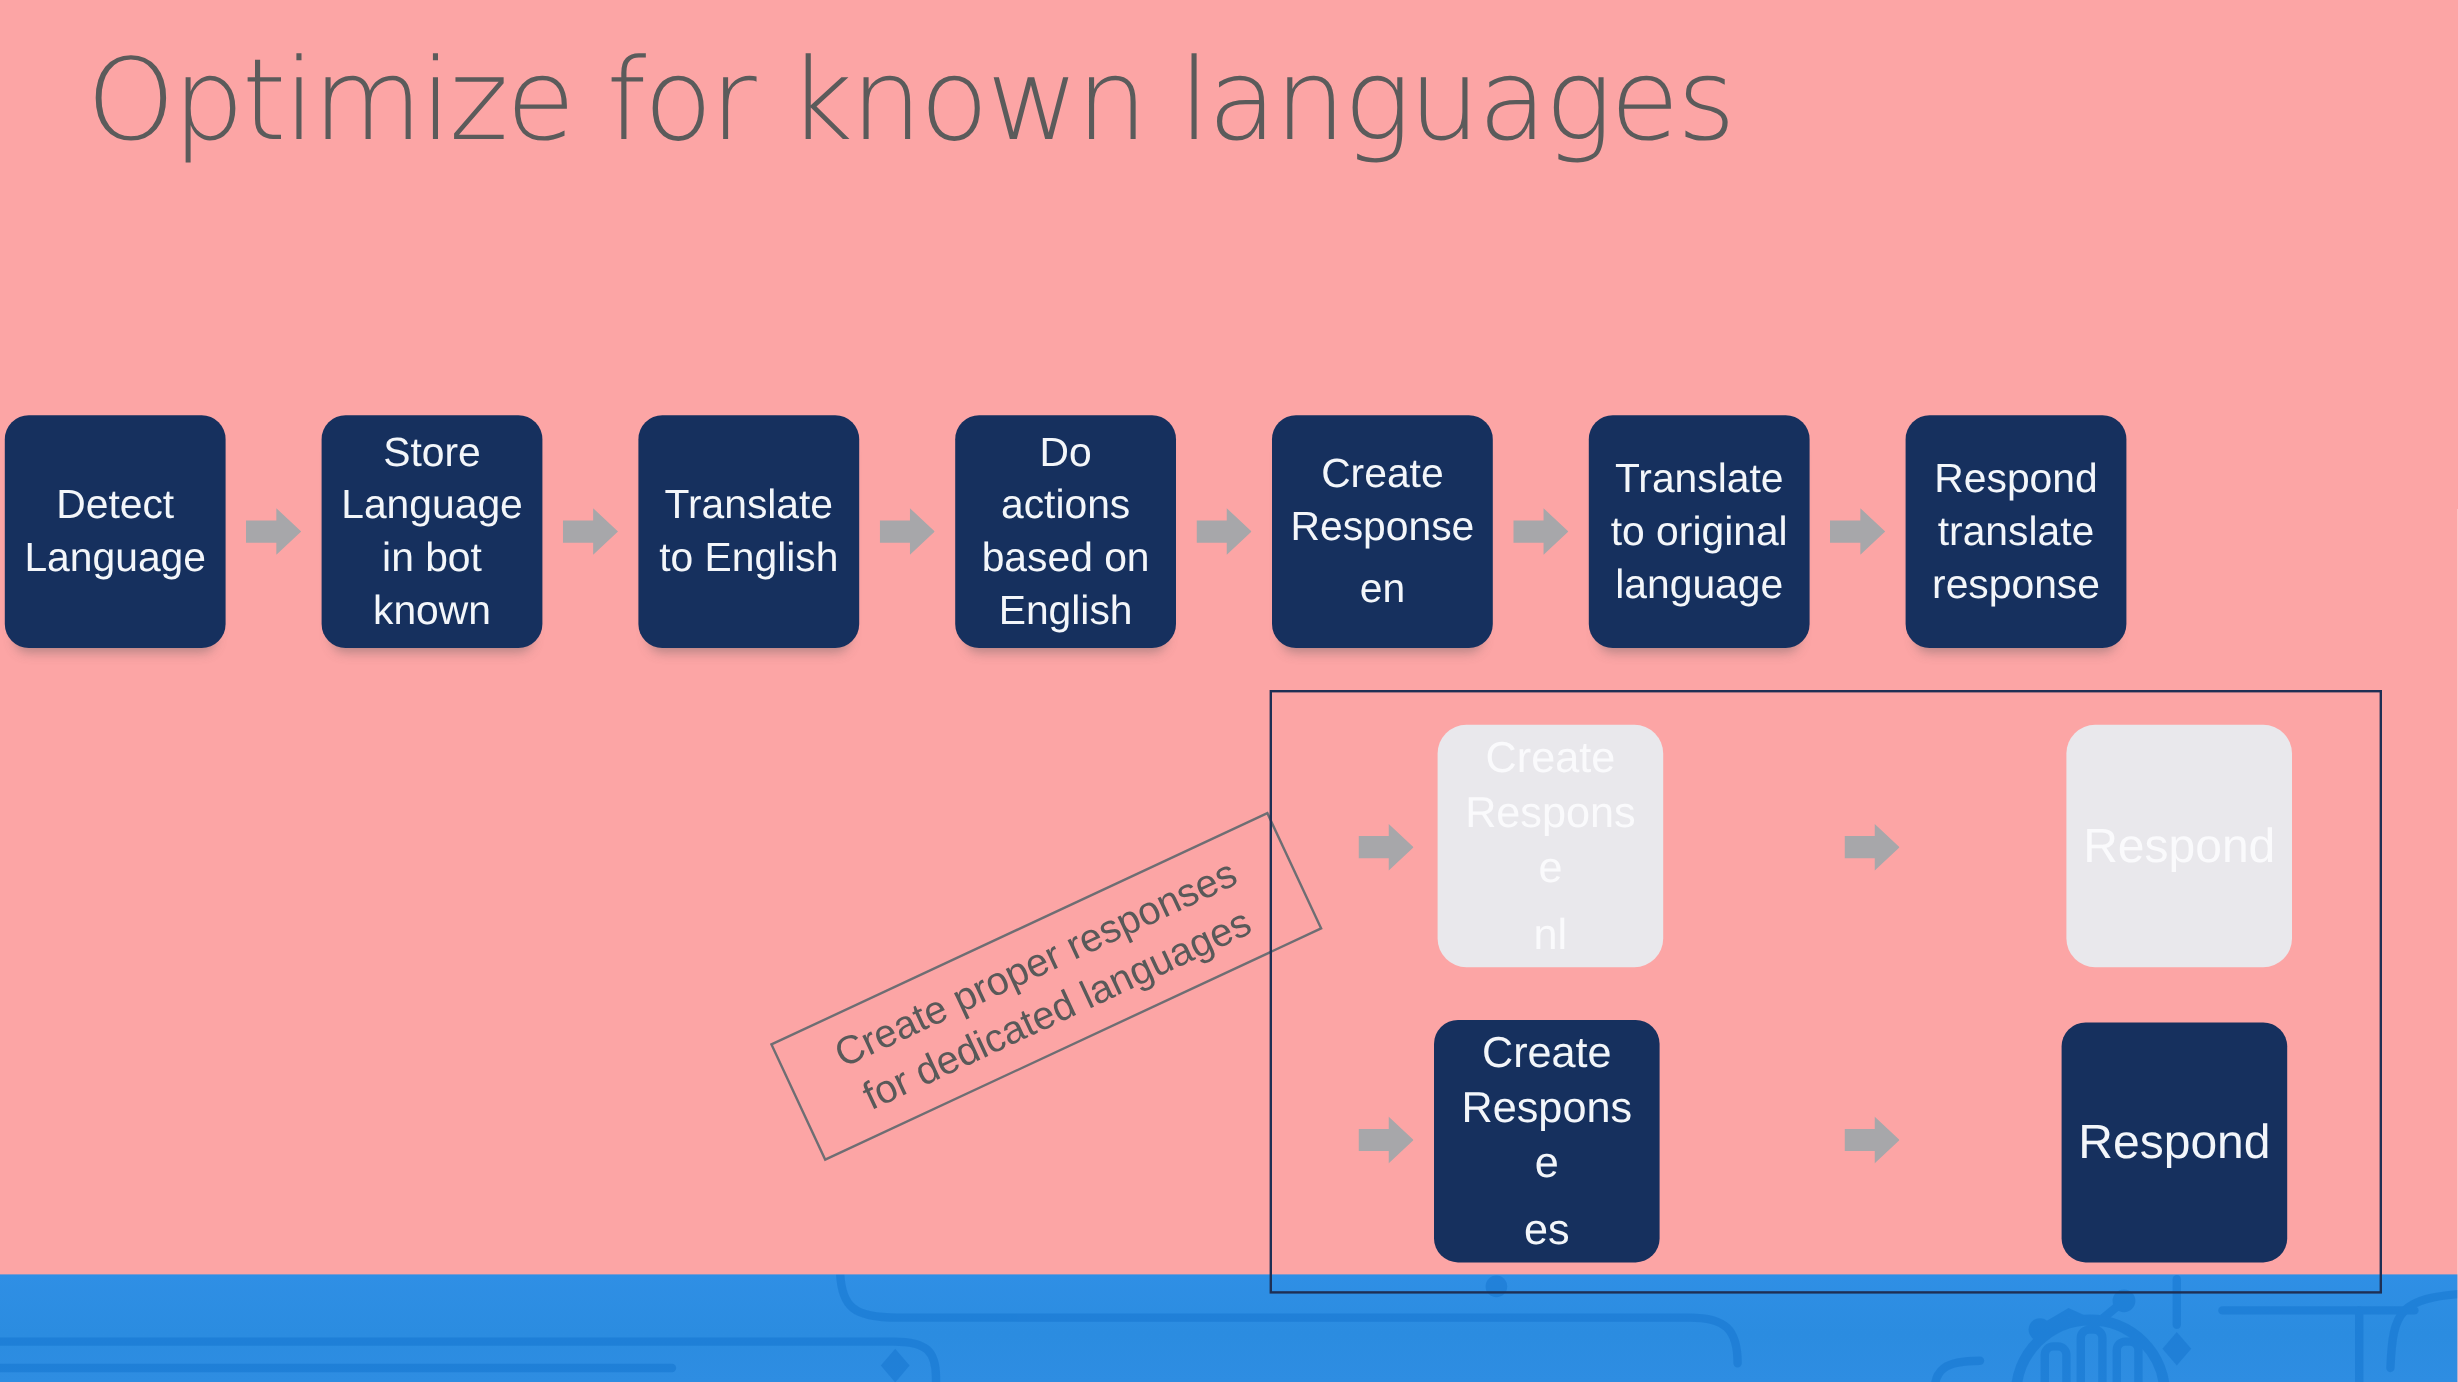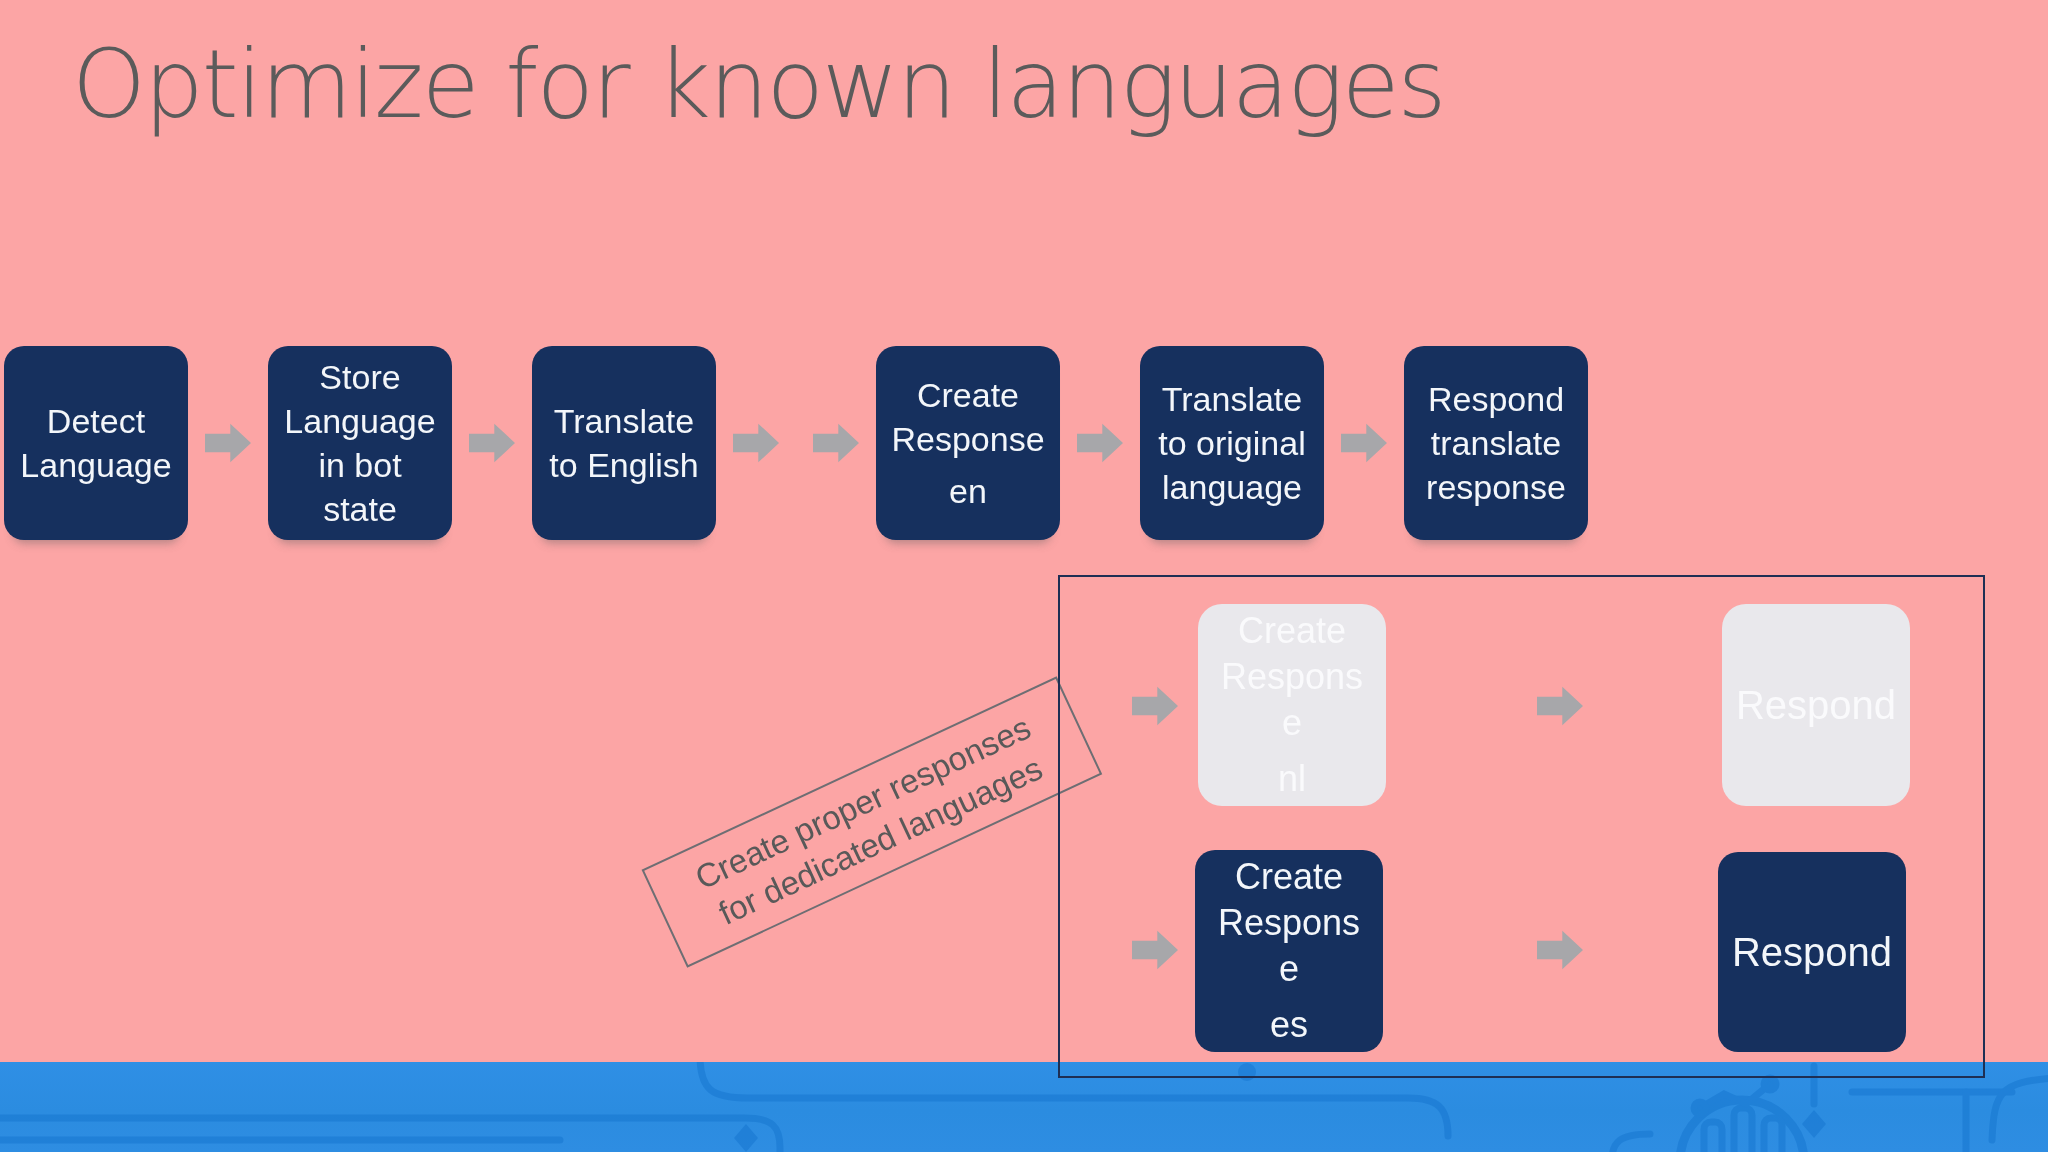--- a/index.html
+++ b/index.html
@@ -88,29 +88,33 @@
 
   <div class="flow-row">
     <div class="navy-box pre">Detect
 Language</div>
     <div class="arrow-slot">
         <div class="arrow"></div>
       </div>
     <div class="navy-box pre">Store
 Language
 in bot
-state</div>
+known</div>
     <div class="arrow-slot">
         <div class="arrow"></div>
       </div>
     <div class="navy-box pre">Translate
 to English</div>
     <div class="arrow-slot">
         <div class="arrow"></div>
       </div>
+    <div class="navy-box pre">Do
+actions
+based on
+English</div>
     <div class="arrow-slot">
         <div class="arrow"></div>
       </div>
     <div class="navy-box">
       <span class="pre">Create
 Response</span>
       <span class="lang-badge">en</span>
     </div>
     <div class="arrow-slot">
         <div class="arrow"></div>

